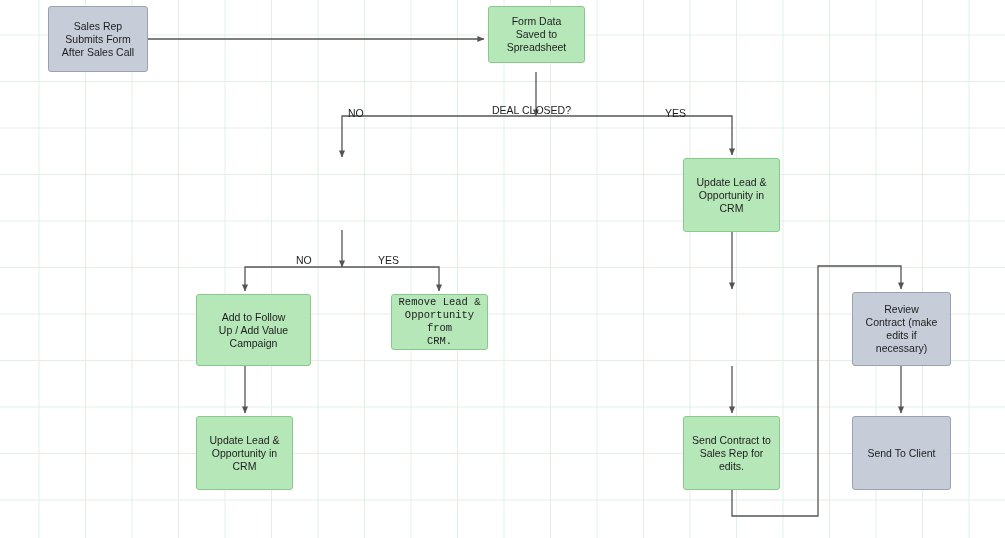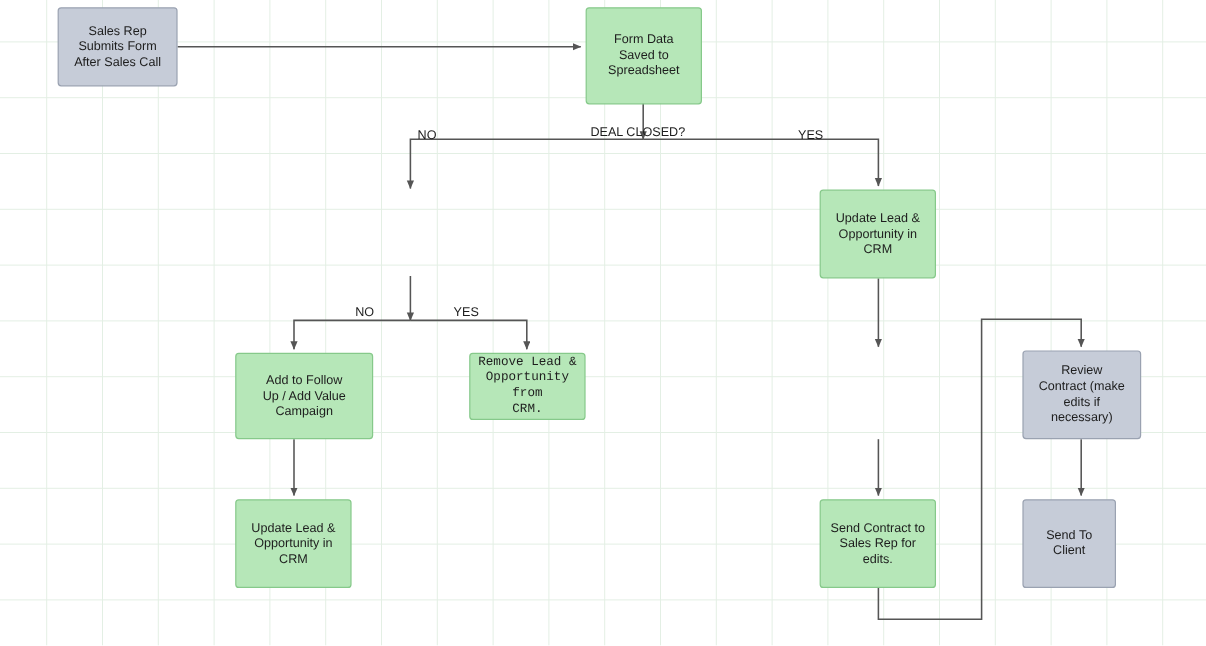--- a/index.html
+++ b/index.html
@@ -93,21 +93,21 @@
 
       <path d="M732,490 L732,516 L818,516 L818,266 L901,266 L901,289"></path>
 
       <path d="M901,366 L901,413"></path>
     </g>
   </svg>
 
   <div class="node grey" style="left:48px;  top:6px;   width:100px; height:66px;"><span>Sales Rep
 Submits Form
 After Sales Call</span></div>
-  <div class="node green" style="left:488px; top:6px;   width:97px;  height:81px;"><span>Form Data
+  <div class="node green" style="left:488px; top:6px;   width:97px;  height:57px;"><span>Form Data
 Saved to
 Spreadsheet</span></div>
   <div class="node green" style="left:683px; top:158px; width:97px;  height:74px;"><span>Update Lead &amp;
 Opportunity in
 CRM</span></div>
   <div class="node green" style="left:196px; top:294px; width:115px;  height:72px;"><span>Add to Follow
 Up / Add Value
 Campaign</span></div>
   <div class="node green" style="left:391px; top:294px; width:97px;  height:56px;font-family:Liberation Mono, monospace;"><span>Remove Lead &amp;
 Opportunity from
@@ -115,21 +115,21 @@
   <div class="node grey" style="left:852px; top:292px; width:99px;  height:74px;"><span>Review
 Contract (make
 edits if
 necessary)</span></div>
   <div class="node green" style="left:196px; top:416px; width:97px;  height:74px;"><span>Update Lead &amp;
 Opportunity in
 CRM</span></div>
   <div class="node green" style="left:683px; top:416px; width:97px;  height:74px;"><span>Send Contract to
 Sales Rep for
 edits.</span></div>
-  <div class="node grey" style="left:852px; top:416px; width:78px;  height:74px;"><span>Send To Client</span></div>
+  <div class="node grey" style="left:852px; top:416px; width:99px;  height:74px;"><span>Send To Client</span></div>
 
   <div class="edge-label" style="left:492px; top:104px;">DEAL CLOSED?</div>
   <div class="edge-label" style="left:348px; top:107px;">NO</div>
   <div class="edge-label" style="left:665px; top:107px;">YES</div>
   <div class="edge-label" style="left:296px; top:254px;">NO</div>
   <div class="edge-label" style="left:378px; top:254px;">YES</div>
 
 </div>
 
 </body></html>

